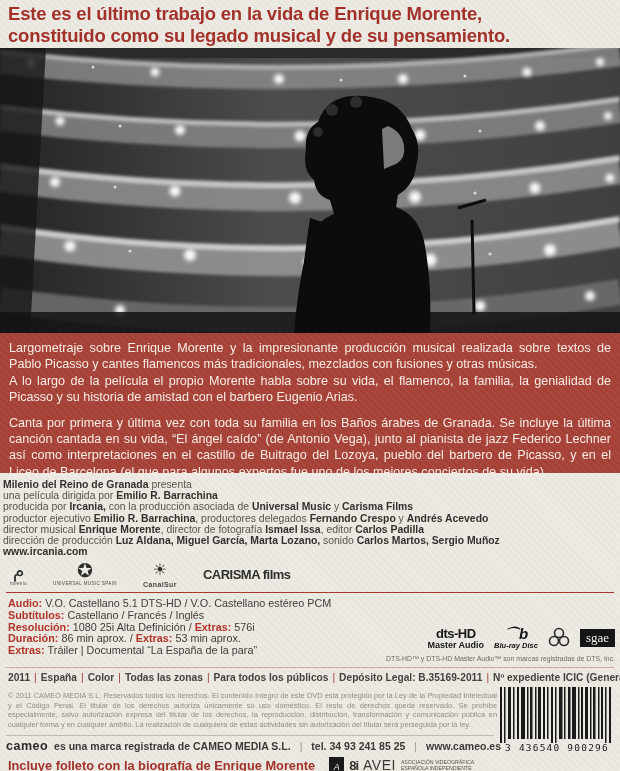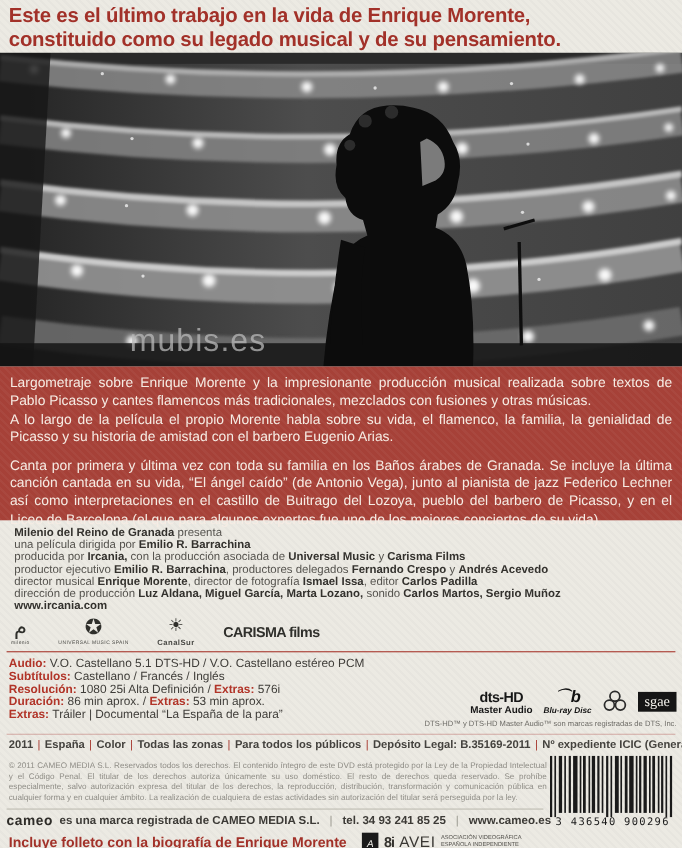--- a/index.html
+++ b/index.html
@@ -27,21 +27,21 @@
   
   .synopsis{
     height:140px;background:#a64138;
     background-image:repeating-linear-gradient(45deg, rgba(255,255,255,.035) 0 2px, transparent 2px 5px);
     padding:7px 9px 0 9px;color:#f6ece4;
   }
   .synopsis p{margin:0;font-size:12.6px;line-height:16.4px;text-align:justify;}
   .synopsis p.gap{margin-top:9px;}
 
   
-  .credits{height:83px;padding:6px 8px 0 13px;}
+  .credits{height:83px;padding:6px 8px 0 3px;}
   .credit-line{margin:0;font-size:10.4px;line-height:11.2px;color:#55534e;}
   .credit-line .b{font-weight:bold;color:#33312d;}
 
   
   .partner-logos{height:36px;display:flex;align-items:center;gap:26px;padding-left:10px;color:#2f2f2b;}
   .plogo{display:flex;flex-direction:column;align-items:center;line-height:1;}
   .plogo .mark{font-size:19px;line-height:19px;}
   .plogo .cap{font-size:4.5px;margin-top:2px;color:#4a4a46;letter-spacing:.4px;}
   .plogo.canalsur .mark{font-size:16px;}
   .plogo.canalsur .cap{font-size:7px;font-weight:bold;}
@@ -204,21 +204,20 @@
         <path d="M388,78 q14,6 16,20 q2,12 -8,18 l-12,5 l-2,-40 z" fill="#8f8f8f" opacity=".85"></path>
         <path d="M310,170 q-8,50 -10,95 l30,0 q-4,-50 2,-88 z" fill="#0c0c0c"></path>
       </g>
 
       <g fill="#2c2c2c">
         <circle cx="332" cy="62" r="6"></circle>
           <circle cx="356" cy="54" r="6"></circle>
           <circle cx="318" cy="84" r="5"></circle>
       </g>
     </svg>
-    <div class="watermark">mubis.es</div>
   </div>
 
   <div class="synopsis">
     <p>Largometraje sobre Enrique Morente y la impresionante producción musical realizada sobre textos de Pablo Picasso y cantes flamencos más tradicionales, mezclados con fusiones y otras músicas.</p>
     <p>A lo largo de la película el propio Morente habla sobre su vida, el flamenco, la familia, la genialidad de Picasso y su historia de amistad con el barbero Eugenio Arias.</p>
     <p class="gap">Canta por primera y última vez con toda su familia en los Baños árabes de Granada. Se incluye la última canción cantada en su vida, “El ángel caído” (de Antonio Vega), junto al pianista de jazz Federico Lechner así como interpretaciones en el castillo de Buitrago del Lozoya, pueblo del barbero de Picasso, y en el Liceo de Barcelona (el que para algunos expertos fue uno de los mejores conciertos de su vida).</p>
   </div>
 
   <div class="credits">
       <p class="credit-line"><span class="b">Milenio del Reino de Granada</span><span> presenta</span></p>

